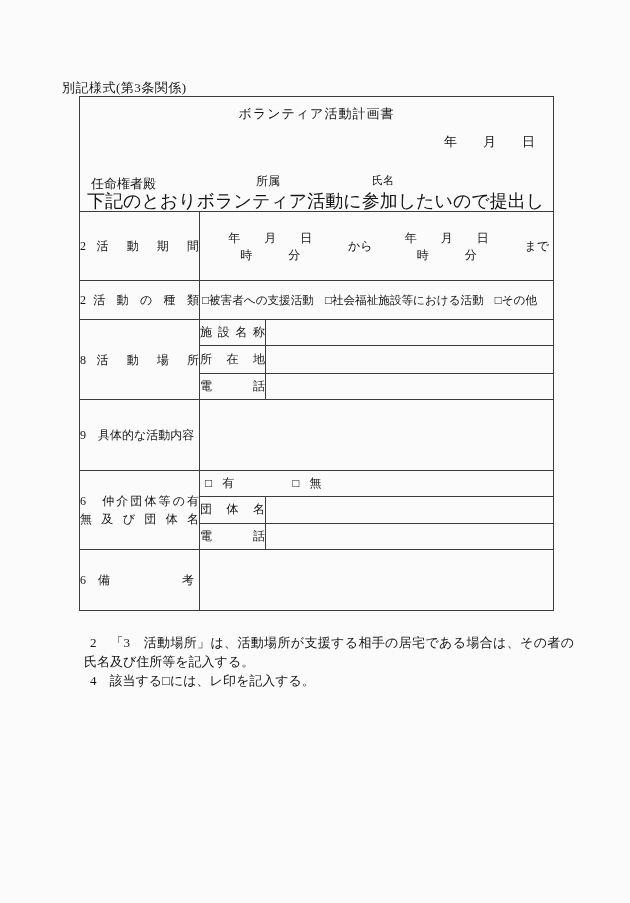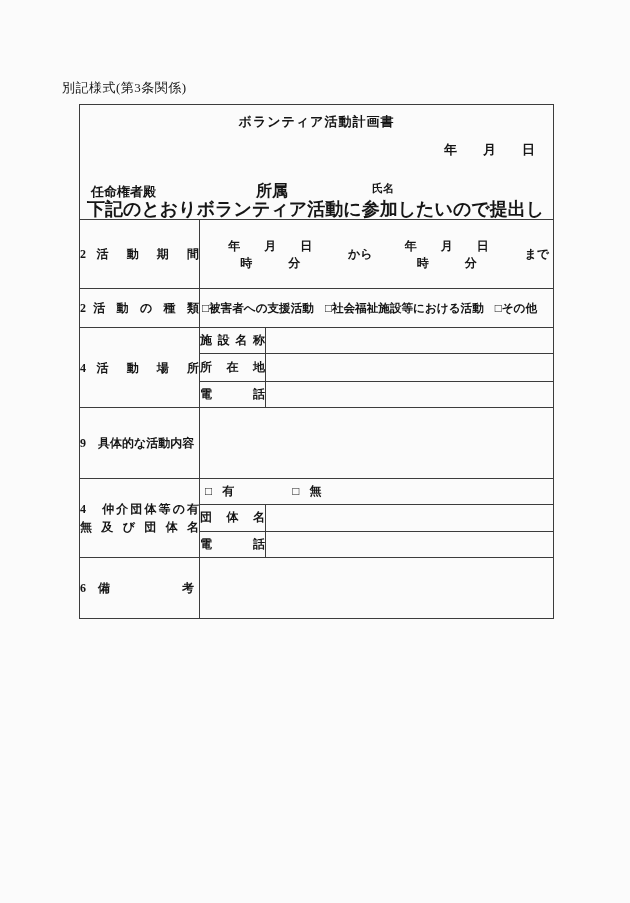--- a/index.html
+++ b/index.html
@@ -11,37 +11,36 @@
     -webkit-font-smoothing:antialiased;
   }
   .page { position:relative; width:630px; height:869px; overflow:hidden; }
 
   .form-id {
     position:absolute; left:62px; top:79px;
     font-size:13px; letter-spacing:0.5px;
   }
 
   table.form {
-    position:absolute; left:79px; top:104px;
+    position:absolute; left:79px; top:96px;
     width:474px; border-collapse:collapse; table-layout:fixed;
     font-size:12px;
-    font-weight:bold;
   }
   table.form td {
     border:1px solid #3c3c3c;
     padding:0; vertical-align:middle;
     overflow:hidden;
   }
 
   
   .header-cell { position:relative; height:114px; }
   .h-title { position:absolute; top:8px; left:0; right:0; text-align:center; font-size:13px; letter-spacing:1px; }
   .h-date  { position:absolute; top:36px; right:18px; font-size:13px; }
   .h-addressee { position:absolute; top:59px; left:11px; font-size:13px;margin-top:19px; }
-  .h-aff   { position:absolute; top:76px; left:176px; font-size:16px; }
+  .h-aff   { position:absolute; top:76px; left:176px; font-size:12px; }
   .h-name  { position:absolute; top:76px; left:292px; font-size:11px; }
   .h-statement { position:absolute; top:92px; left:7px; font-size:18px; }
 
   
   .label-cell { padding:2px 4px; line-height:1.5; }
   .just { text-align:justify; text-align-last:justify; }
   .prewrap { white-space:pre-line; }
   .sub-cell { padding:2px 5px; line-height:1.3; }
 
   
@@ -126,40 +125,40 @@
           </span>
           <span class="opt">
             <span class="cb">□</span>
             <span>その他</span>
           </span>
         </div>
       </td>
     </tr>
 
     <tr style="height:26px">
-      <td rowspan="3" class="label-cell just">4 活 動 場 所</td>
+      <td rowspan="3" class="label-cell just">8 活 動 場 所</td>
       <td class="sub-cell just">施 設 名 称</td>
       <td></td>
     </tr>
     <tr style="height:28px">
       <td class="sub-cell just">所 在 地</td>
       <td></td>
     </tr>
     <tr style="height:26px">
       <td class="sub-cell just">電 話</td>
       <td></td>
     </tr>
 
     <tr style="height:71px">
       <td class="label-cell">9　具体的な活動内容</td>
       <td colspan="2"></td>
     </tr>
 
     <tr style="height:26px">
-      <td rowspan="3" class="label-cell just prewrap">4　仲介団体等の有
+      <td rowspan="3" class="label-cell just prewrap">6　仲介団体等の有
 無 及 び 団 体 名</td>
       <td colspan="2">
         <div class="presence">
           <span class="opt">
             <span class="cb">□</span>
             <span>有</span>
           </span>
           <span class="opt">
             <span class="cb">□</span>
             <span>無</span>
@@ -177,15 +176,17 @@
     </tr>
 
     <tr style="height:61px">
       <td class="label-cell">6　備　　　　　　考</td>
       <td colspan="2"></td>
     </tr>
   </tbody>
     </table>
 
   <div class="notes">
+    <div class="note note-rest">2　「3　活動場所」は、活動場所が支援する相手の居宅である場合は、その者の氏名及び住所等を記入する。</div>
+    <div class="note note-rest">4　該当する□には、レ印を記入する。</div>
   </div>
 
 </div>
 
 </body></html>

